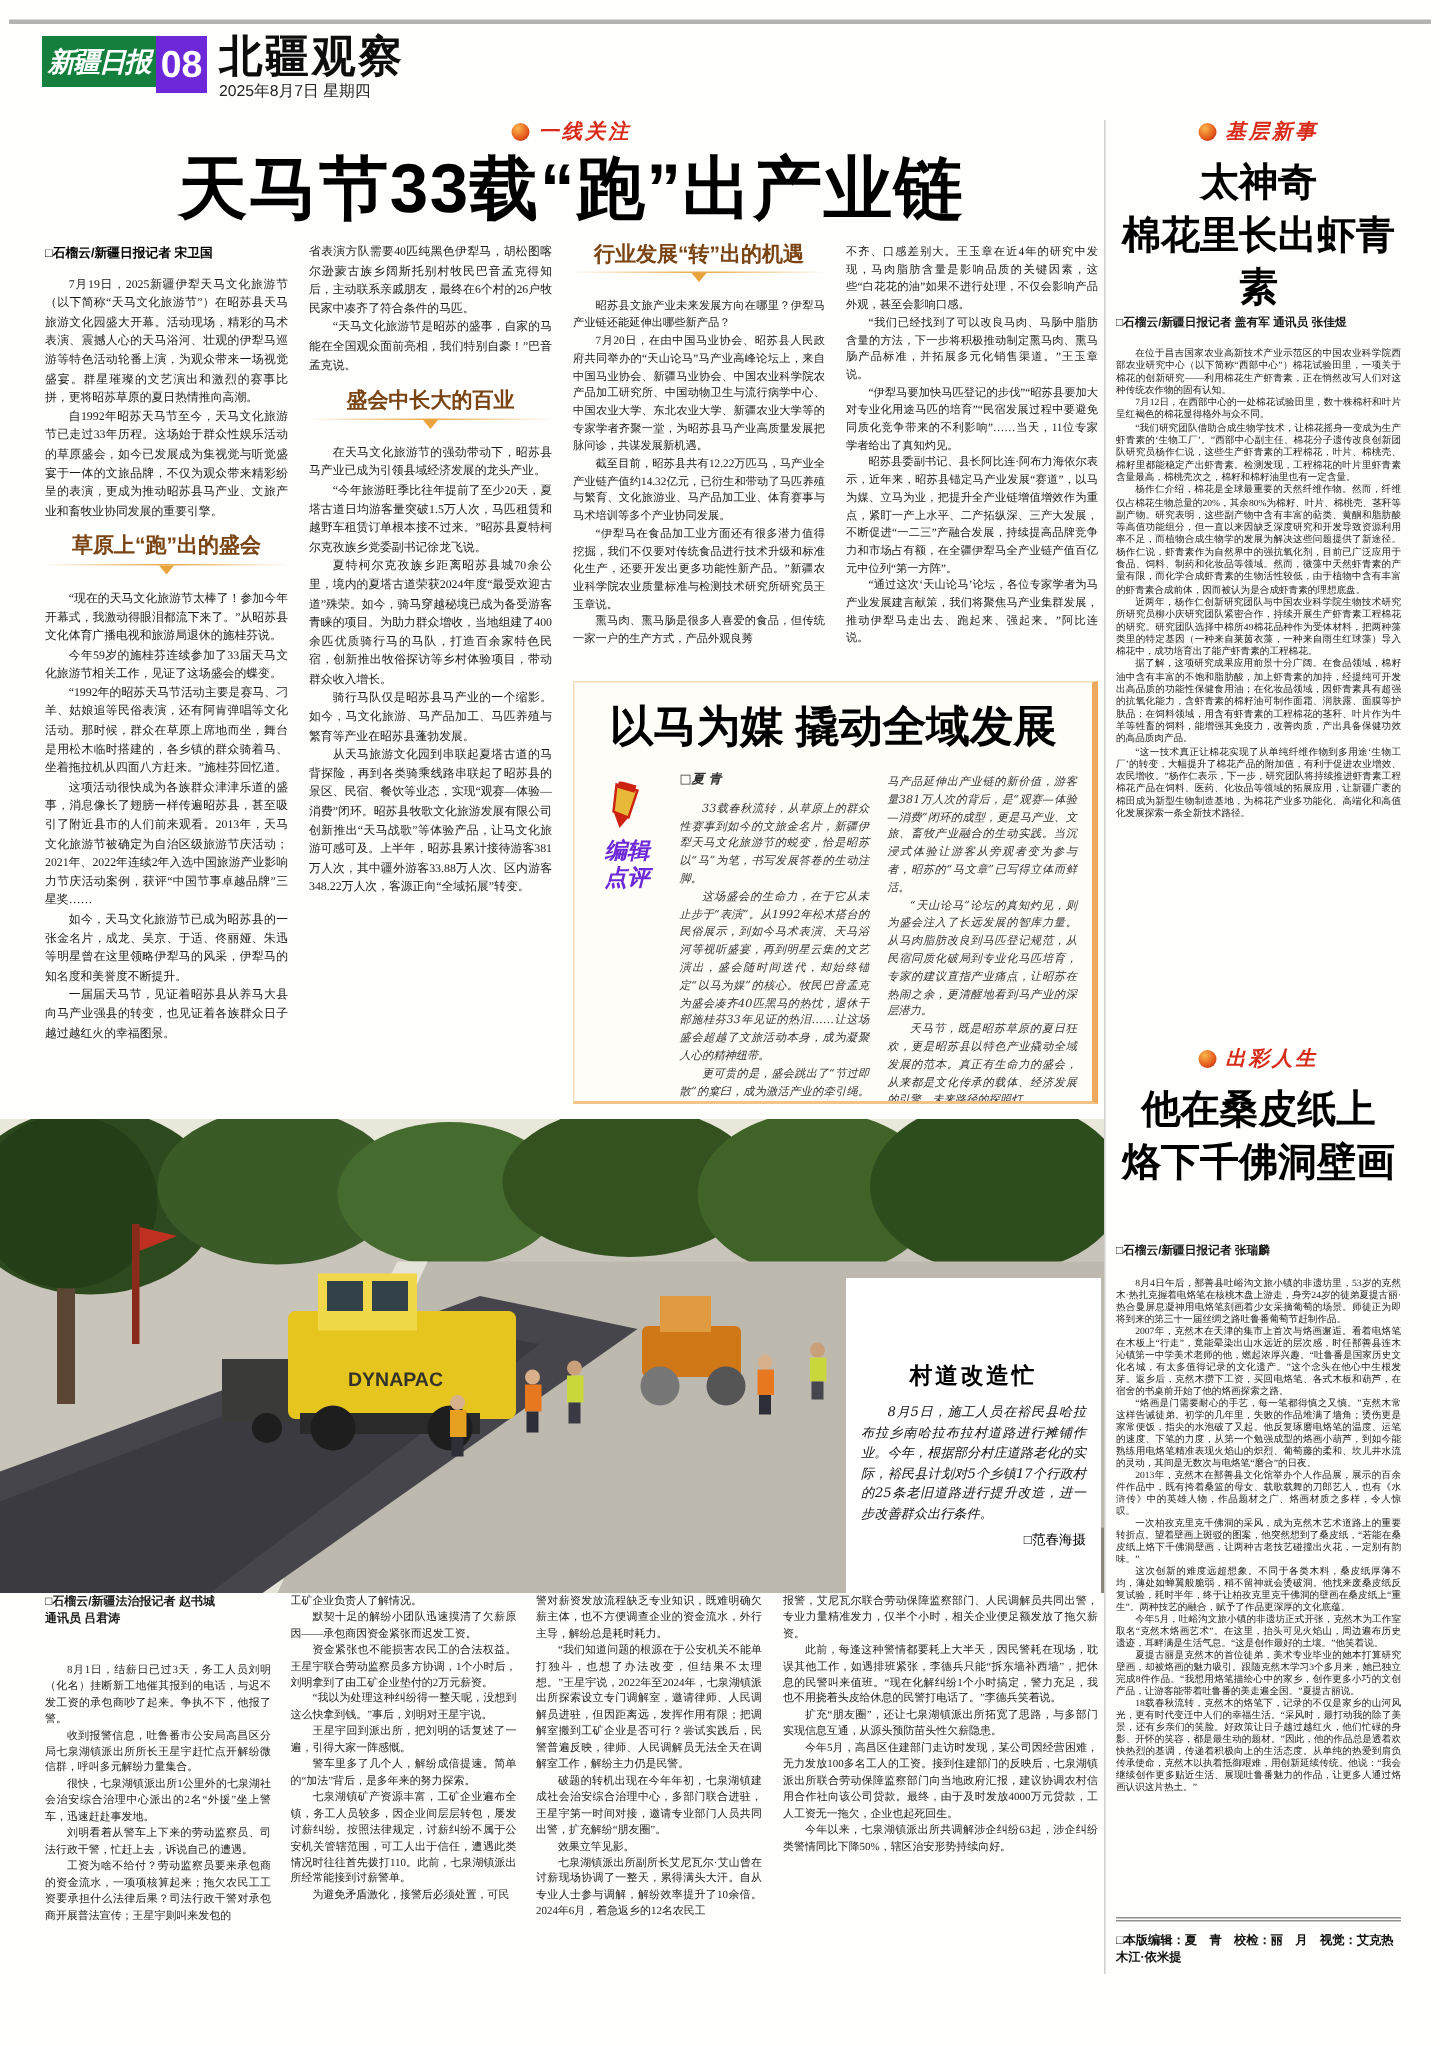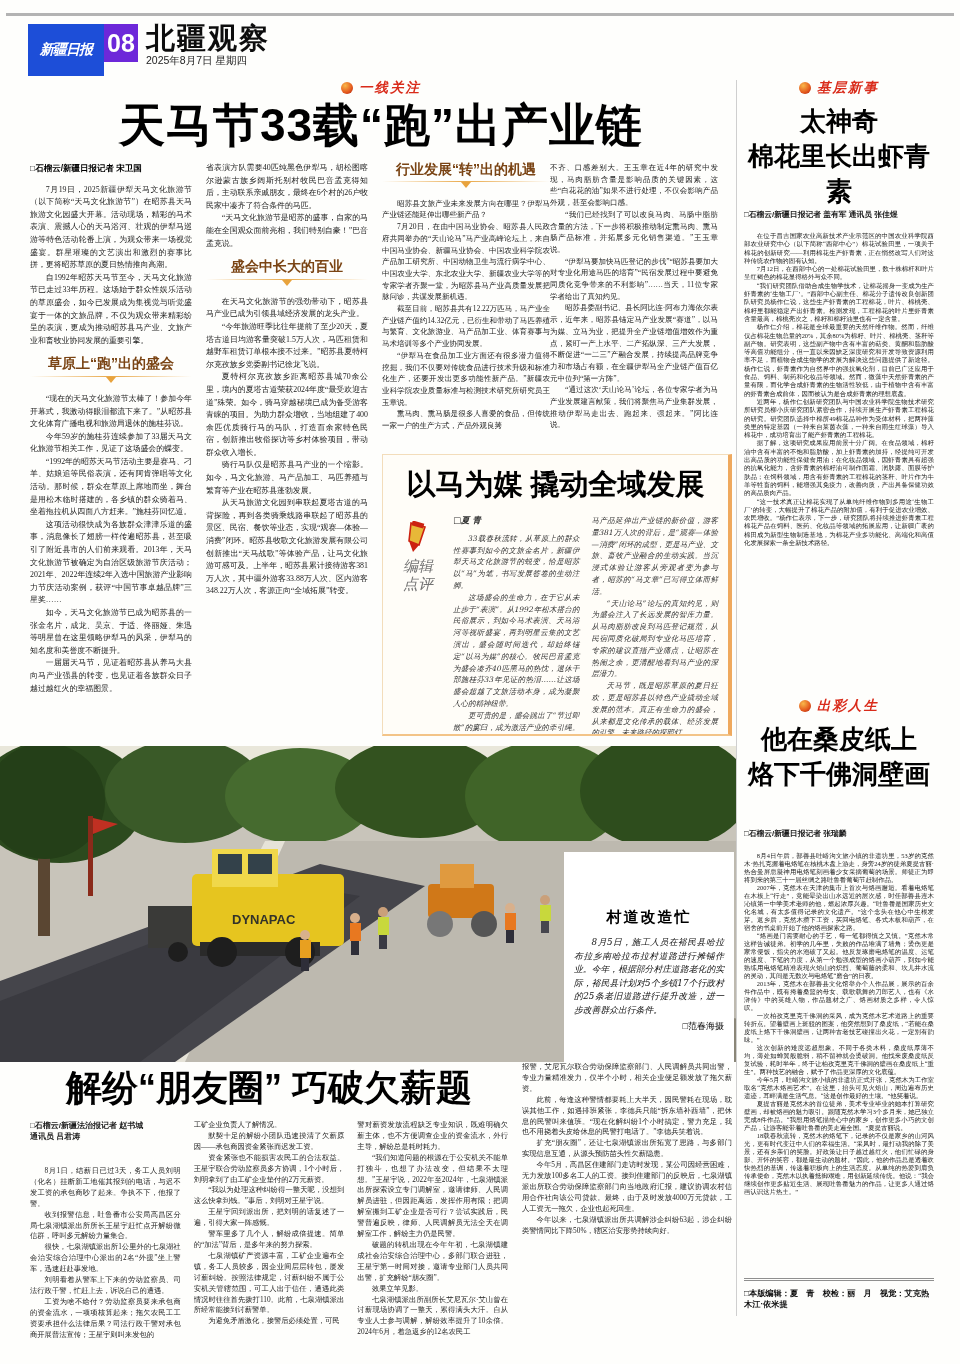--- a/index.html
+++ b/index.html
@@ -3,23 +3,23 @@
 <meta charset="utf-8">
 <style>
   * { margin:0; padding:0; box-sizing:border-box; }
   html,body { background:#ffffff; }
   .page { position:relative; width:960px; height:1364px; margin:0 auto; background:#fefefc;
           font-family:"Liberation Serif", serif; color:#1c1c1c; overflow:hidden; }
   .top-rule { position:absolute; left:6px; top:13px; width:948px; height:3px; background:#b3b3b3; }
 
   
   .masthead { position:absolute; left:28px; top:24px; display:flex; align-items:flex-start; }
-  .paper-box { width:76px; height:52px; background:#1d4ed8; color:#fff; display:flex; align-items:center;
+  .paper-box { width:76px; height:34px; background:#15803d; color:#fff; display:flex; align-items:center;
                justify-content:center; font-family:"DejaVu Serif", serif; font-weight:bold; font-style:italic;
-               font-size:14px; letter-spacing:-1px; }
+               font-size:18px; letter-spacing:-1px; }
   .pagenum-box { width:34px; height:38px; background:#6d28d9; color:#fff; display:flex; align-items:center;
                  justify-content:center; font-family:"Liberation Sans", sans-serif; font-size:25px; font-weight:bold; }
   .section-wrap { margin-left:8px; }
   .section-title { font-family:"Liberation Sans", sans-serif; font-weight:bold; font-size:29px; line-height:29px;
                    color:#0d0d0d; letter-spacing:2px; }
   .date-line { font-family:"Liberation Sans", sans-serif; font-size:10.5px; color:#222; margin-top:1px; }
 
   
   .tag { display:flex; justify-content:center; align-items:center; gap:6px; height:16px; }
   .tag-ball { width:12px; height:12px; border-radius:50%;
@@ -27,42 +27,42 @@
   .tag-text { color:#d92b1a; font-size:13.5px; font-weight:bold; font-style:italic;
               font-family:"Liberation Sans", sans-serif; letter-spacing:2px; }
 
   
   .main-article { position:absolute; left:30px; top:80px; width:702px; height:666px; }
   .main-headline { text-align:center; font-family:Liberation Sans, sans-serif; font-weight:bold;
                    font-size:46px; line-height:54px; color:#000; letter-spacing:1px; margin:2px 0 10px; }
   .cols { display:flex; gap:14px; height:584px; }
   .col { width:162px; overflow:hidden; }
   .colwrap34 { width:350px; }
-  .c34 { display:flex; height:292px; overflow:hidden; }
+  .c34 { display:flex; gap:14px; height:292px; overflow:hidden; }
   .col34 { width:168px; overflow:hidden; }
   .bt { font-size:7.9px; line-height:12.6px; text-align:justify; color:#1b1b1b; }
   .bt34 { font-size:7.5px; line-height:11.7px; }
   .byline { font-weight:bold; font-size:8.5px; font-family:"Liberation Sans", sans-serif; color:#000; margin-bottom:9px; }
   p.para { text-indent:2em; }
   p.cont { text-indent:0; }
   .subhead { margin:10px 0 8px; text-align:center; }
   .subhead-text { font-size:14px; font-weight:bold; color:#7a4414; font-family:"Liberation Sans", sans-serif; }
   .subhead-rule { position:relative; height:9px; margin-top:3px;
       background:linear-gradient(90deg, rgba(232,163,61,0), rgba(232,163,61,.95) 50%, rgba(232,163,61,0)) center top/100% 1px no-repeat; }
   .subhead-rule::after { content:""; position:absolute; left:50%; top:1px; transform:translateX(-50%);
       border-left:5px solid transparent; border-right:5px solid transparent; border-top:6px solid #e8a33d; }
 
   
   .commentary { margin-top:0; height:282px; background:#fffdf8; border:1px solid #f3ddbb;
                 border-right:4px solid #efa95e; border-bottom:2px solid #f3c488; padding:8px 10px 6px; overflow:hidden; }
   .comm-headline { text-align:center; font-family:"Liberation Sans", sans-serif; font-weight:bold;
                    font-size:29px; color:#000; margin:2px 0 10px; }
   .comm-body { display:flex; gap:10px; }
   .comm-label { width:50px; text-align:center; padding-top:6px; }
-  .comm-label-text { color:#737373; font-weight:normal; font-size:15px; line-height:18px;
+  .comm-label-text { color:#6d28d9; font-weight:bold; font-size:15px; line-height:18px;
                      font-family:"DejaVu Serif", serif; font-style:italic; }
   .comm-text { flex:1; columns:2; column-gap:12px; font-style:italic; font-family:"DejaVu Serif", serif;
                font-size:7.5px; line-height:11.8px; text-align:justify; color:#333; }
   .comm-byline { font-weight:bold; font-size:8.5px; margin-bottom:6px; }
 
   
   .photo-block { position:absolute; left:0; top:746px; width:736px; height:316px; overflow:hidden; }
   .photo-svg { position:absolute; left:0; top:0; width:100%; height:100%; }
   .photo-caption { position:absolute; left:564px; top:106px; width:170px; height:210px; background:#fff;
                    padding:56px 10px 6px 10px; }
@@ -280,21 +280,20 @@
     </svg>
     <div class="photo-caption">
       <div class="caption-title">村道改造忙</div>
       <div class="caption-text">8月5日，施工人员在裕民县哈拉布拉乡南哈拉布拉村道路进行摊铺作业。今年，根据部分村庄道路老化的实际，裕民县计划对5个乡镇17个行政村的25条老旧道路进行提升改造，进一步改善群众出行条件。</div>
       <div class="caption-credit">□范春海摄</div>
     </div>
   </div>
 
   <div class="bottom-article">
     <div class="ba-left">
-      <div class="ba-headline">解纷“朋友圈” 巧破欠薪题</div>
       <div class="ba-cols">
         <div class="ba-col ba">
           <div class="ba-byline">
             <div>□石榴云/新疆法治报记者 赵书城</div>
             <div>通讯员 吕君涛</div>
           </div>
           <div>
               <p class="para">8月1日，结薪日已过3天，务工人员刘明（化名）挂断新工地催其报到的电话，与迟不发工资的承包商吵了起来。争执不下，他报了警。</p>
               <p class="para">收到报警信息，吐鲁番市公安局高昌区分局七泉湖镇派出所所长王星宇赶忙点开解纷微信群，呼叫多元解纷力量集合。</p>
               <p class="para">很快，七泉湖镇派出所1公里外的七泉湖社会治安综合治理中心派出的2名“外援”坐上警车，迅速赶赴事发地。</p>

